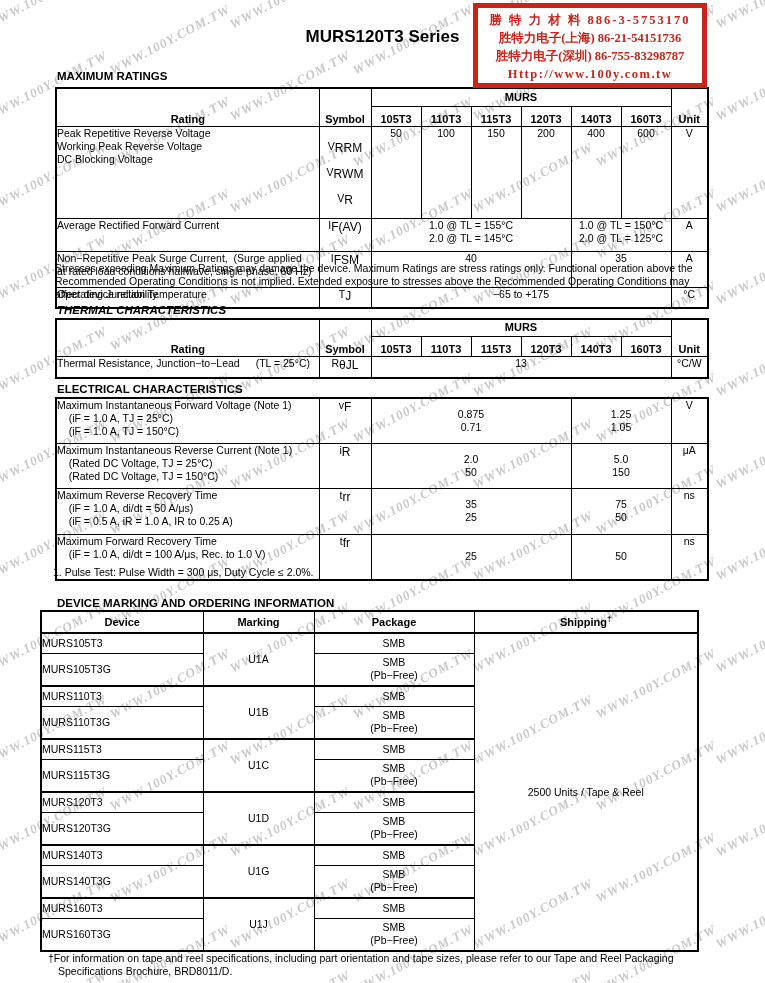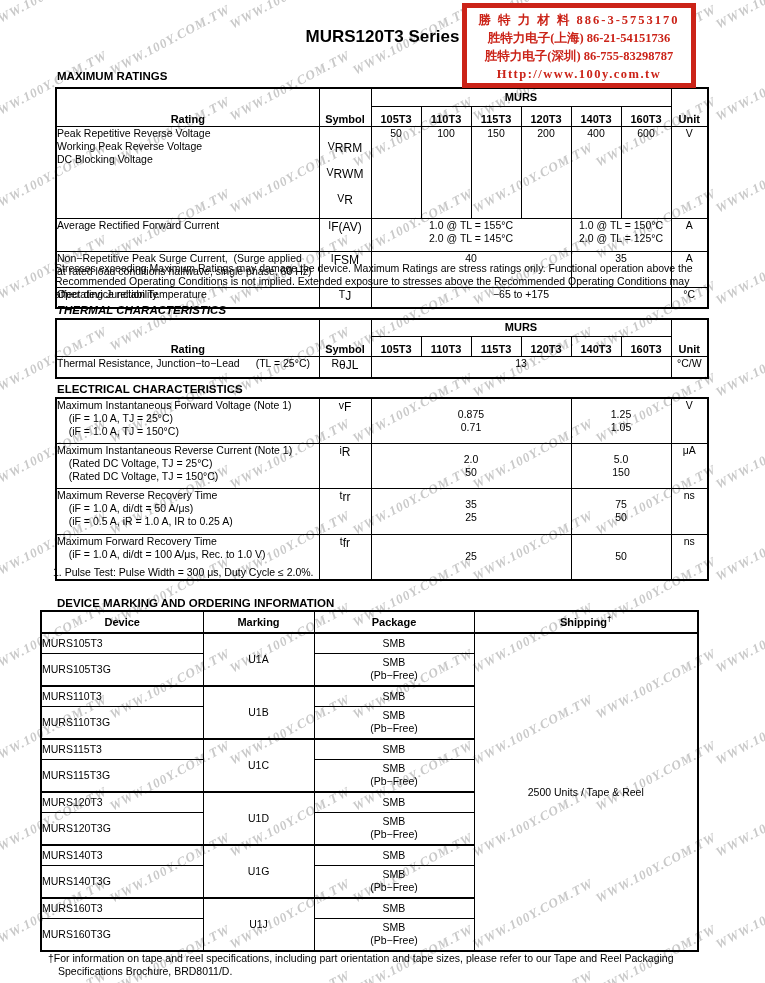--- a/index.html
+++ b/index.html
@@ -8,21 +8,21 @@
   
   #watermarks{position:absolute;inset:0;z-index:0;pointer-events:none;}
   .wm{position:absolute;transform:rotate(-28deg);font-family:"Liberation Serif",serif;
       font-weight:bold;font-style:italic;font-size:13px;letter-spacing:1px;
       color:#c9c9c9;white-space:nowrap;}
   
   .content{position:absolute;z-index:1;}
   .page-title{top:27px;left:0;width:765px;text-align:center;
               font-size:17px;font-weight:bold;}
   
-  #contact-box{position:absolute;z-index:2;left:462px;top:3px;width:234px;height:85px;
+  #contact-box{position:absolute;z-index:2;left:473px;top:3px;width:234px;height:85px;
                box-sizing:border-box;border:5px solid #cb2318;background:#fff;
                font-family:"Liberation Serif",serif;font-weight:bold;color:#cb2318;
                font-size:12.5px;line-height:18px;text-align:center;padding-top:3px;}
   .contact-line{white-space:nowrap;}
   .contact-line.first{letter-spacing:2px;}
   .contact-line.url{letter-spacing:1.5px;}
   .sec-heading{font-size:11.5px;font-weight:bold;}
   
   table.spec{border-collapse:collapse;table-layout:fixed;background:transparent;
              border:2px solid #000;font-size:10.5px;line-height:13px;}

